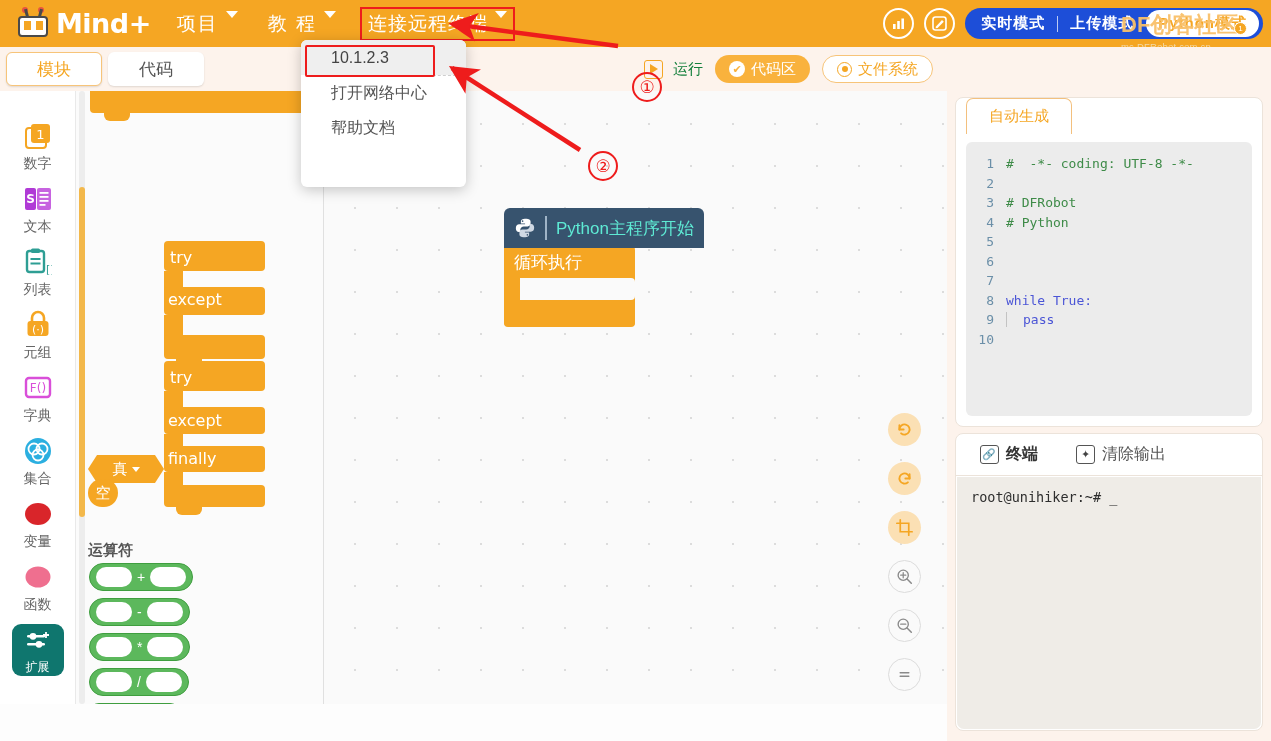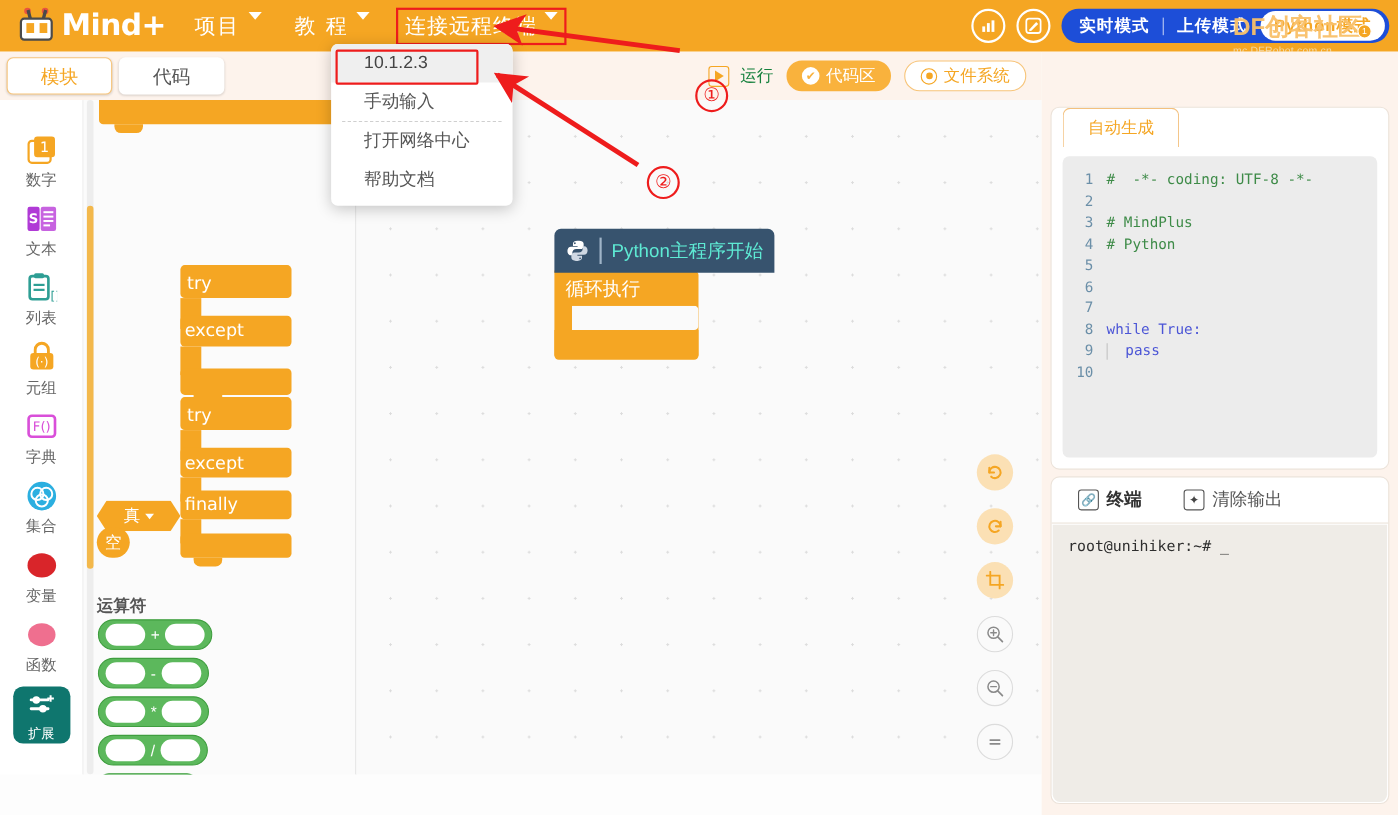--- a/index.html
+++ b/index.html
@@ -582,21 +582,21 @@
         <div class="cline">
           <span class="lnum">1</span>
           <span class="ctext c-comment">#  -*- coding: UTF-8 -*-</span>
         </div>
         <div class="cline">
           <span class="lnum">2</span>
           <span class="ctext "></span>
         </div>
         <div class="cline">
           <span class="lnum">3</span>
-          <span class="ctext c-comment"># MindPlus</span>
+          <span class="ctext c-comment"># DFRobot</span>
         </div>
         <div class="cline">
           <span class="lnum">4</span>
           <span class="ctext c-comment"># Python</span>
         </div>
         <div class="cline">
           <span class="lnum">5</span>
           <span class="ctext "></span>
         </div>
         <div class="cline">
@@ -633,21 +633,20 @@
         <span class="term-lbl dim">清除输出</span>
       </div>
     </div>
     <div class="term-body">
       <span>root@unihiker:~# _</span>
     </div>
   </div>
 
   <div class="dropdown">
     <div class="dd-item sel">10.1.2.3</div>
-    <div class="dd-item">手动输入</div>
     <div class="dd-sep"></div>
     <div class="dd-item">打开网络中心</div>
     <div class="dd-item">帮助文档</div>
   </div>
   <div class="dd-hi" style="position:absolute;left:305px;top:45px;width:130px;height:32px;"></div>
 
   <svg class="anno" style="left:0;top:0;width:1271px;height:741px;">
     <defs>
       <marker id="ah" markerWidth="7" markerHeight="7" refX="5.6" refY="3.2" orient="auto">
         <path d="M0,0 L6.4,3.2 L0,6.4 L1.7,3.2 Z" fill="#ee1c1c"></path>

